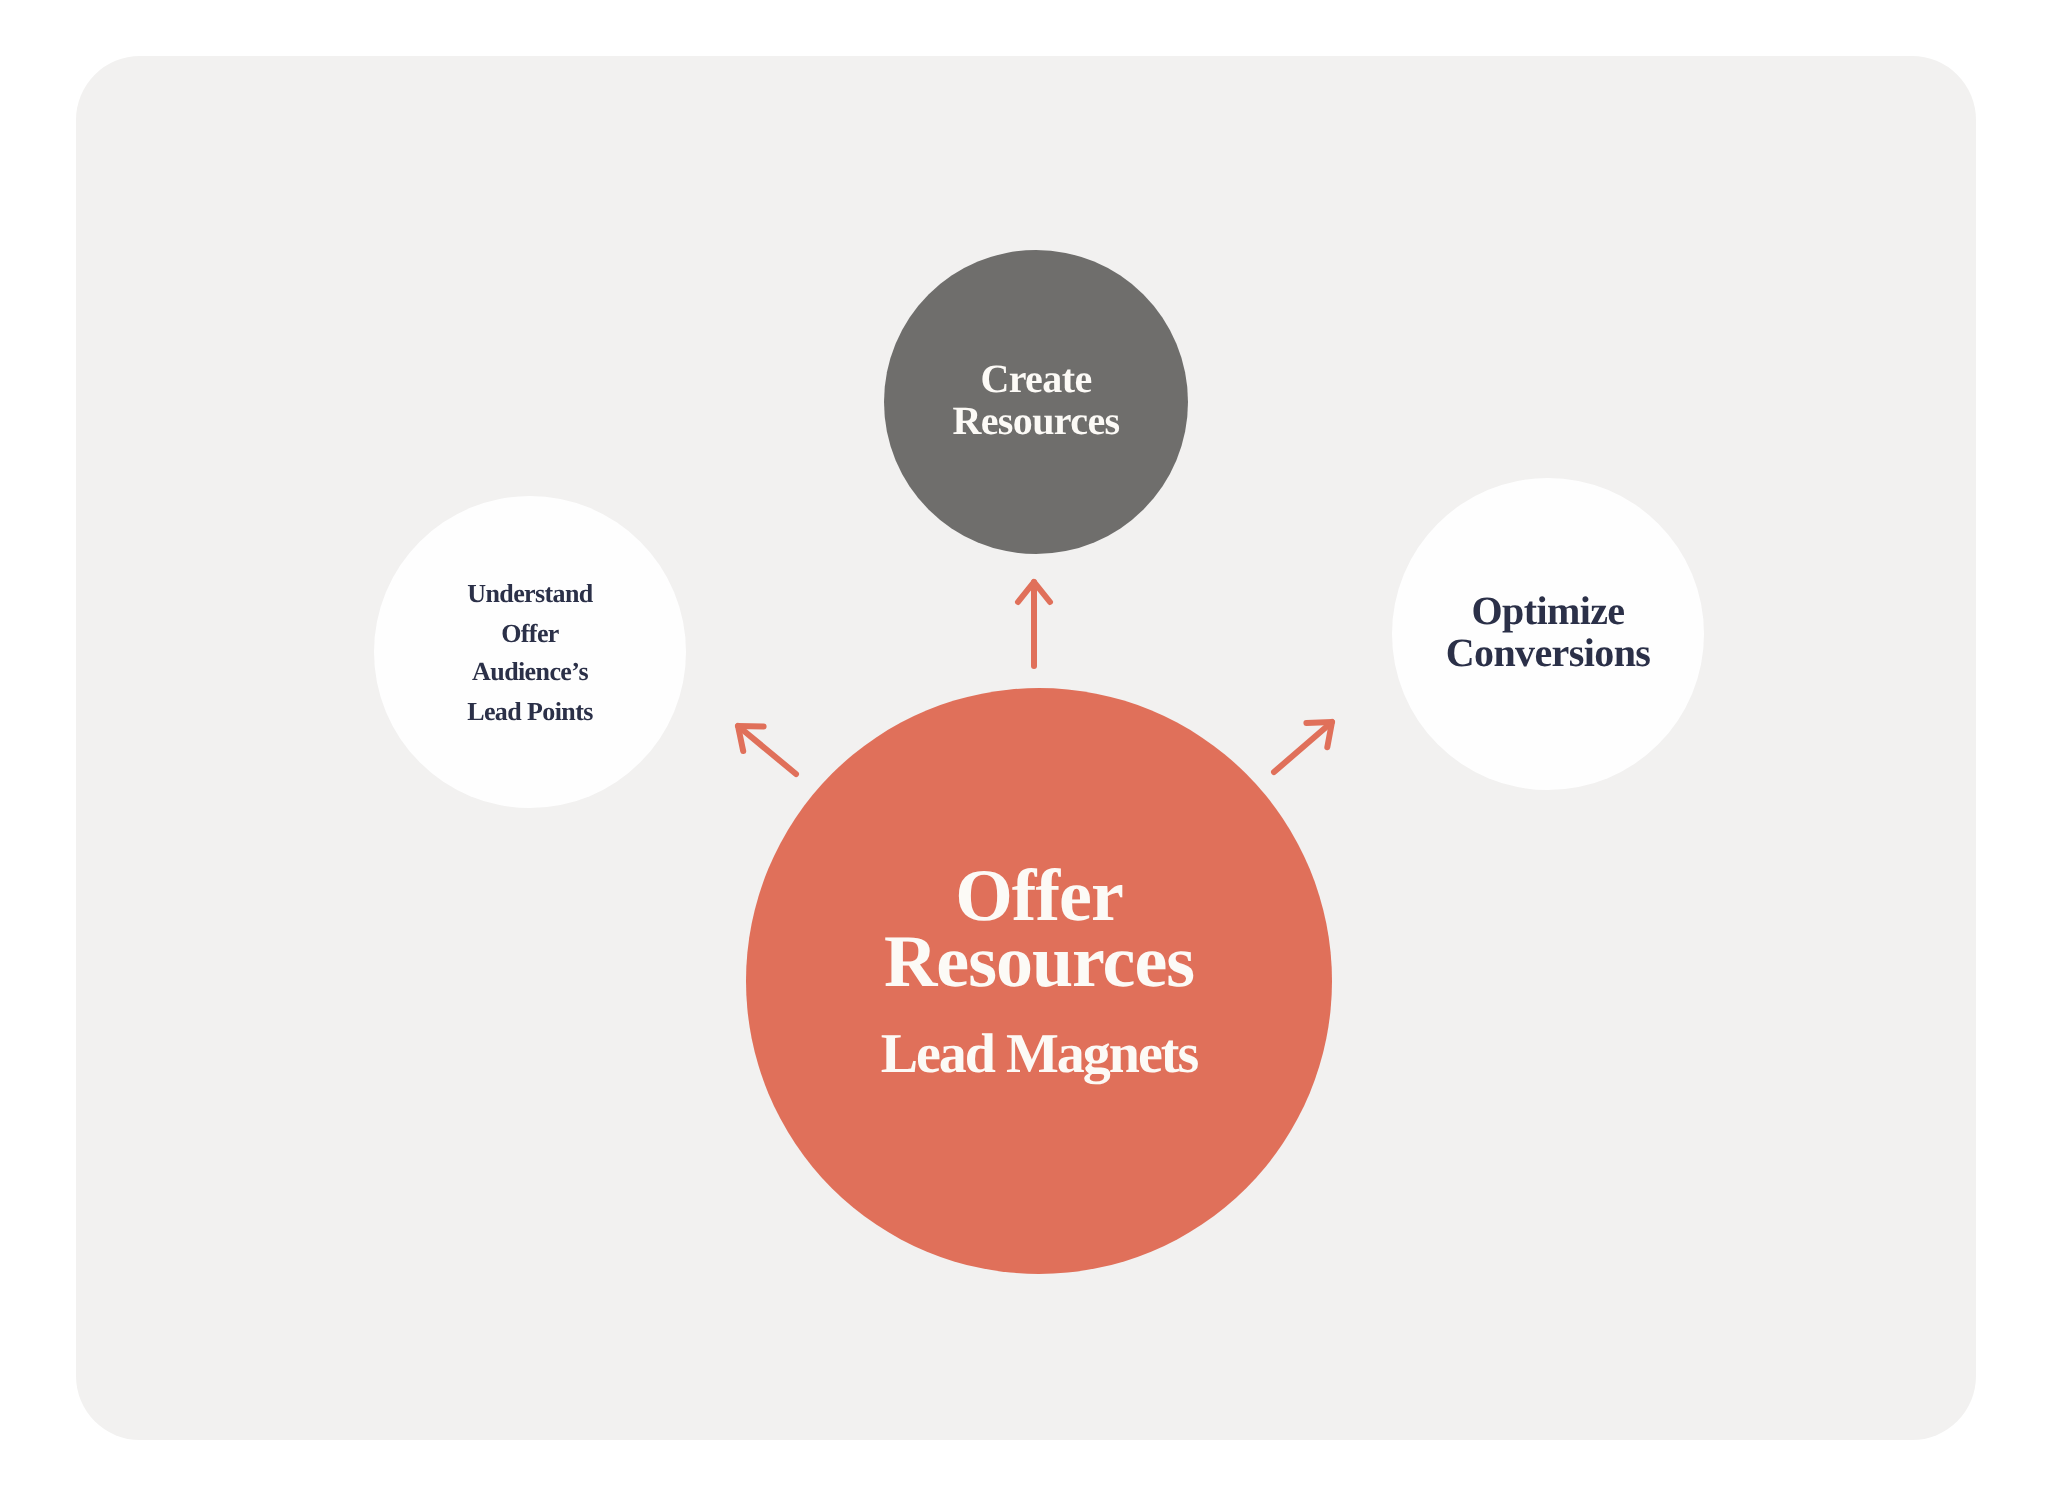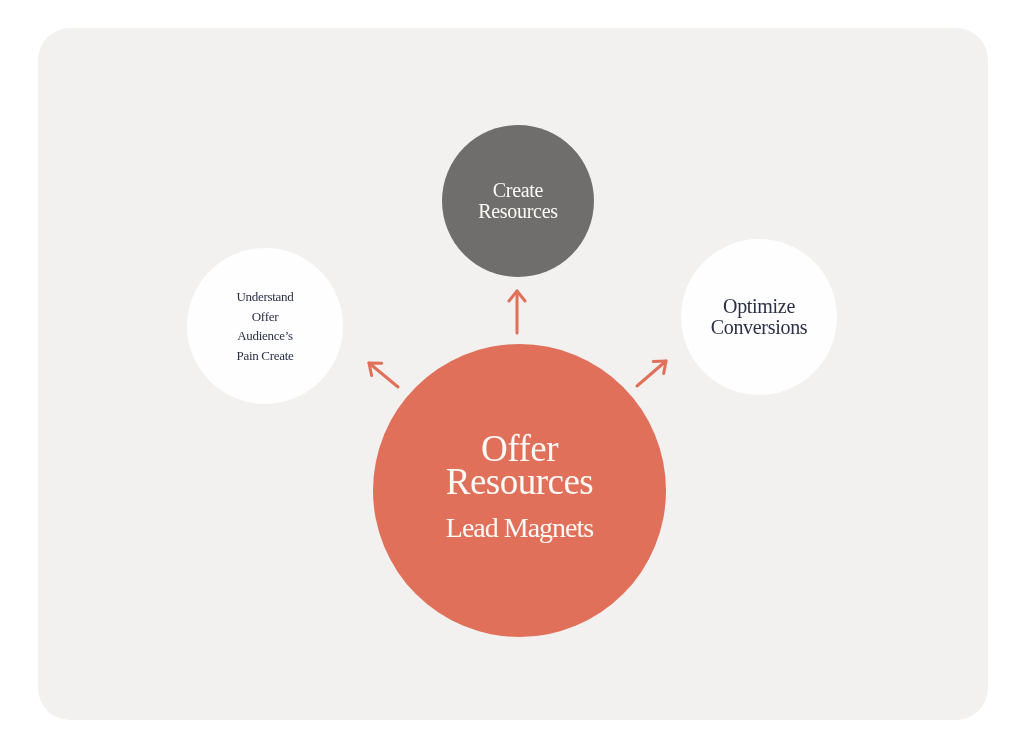--- a/index.html
+++ b/index.html
@@ -24,21 +24,21 @@
     border-radius: 32px;
     background: var(--card-bg, #f2f1f0);
   }
   .node {
     position: absolute;
     border-radius: 50%;
     display: flex;
     align-items: center;
     justify-content: center;
     text-align: center;
-    font-weight: normal;
+    font-weight: bold;
   }
   .node .label { width: 100%; }
   .node .line { display: block; }
 
   .center-node {
     left: 373px;
     top: 344px;
     width: 293px;
     height: 293px;
     background: var(--accent, #e0705a);
@@ -66,21 +66,21 @@
   }
   .left-node {
     left: 187px;
     top: 248px;
     width: 156px;
     height: 156px;
     background: var(--white-node, #fefefe);
     color: var(--navy-text, #2b3048);
   }
   .right-node {
-    left: 681px;
+    left: 696px;
     top: 239px;
     width: 156px;
     height: 156px;
     background: var(--white-node, #fefefe);
     color: var(--navy-text, #2b3048);
   }
   .satellite .line {
     font-size: 20px;
     line-height: 21px;
     letter-spacing: -0.3px;
@@ -119,21 +119,21 @@
       <span class="line">Create</span>
       <span class="line">Resources</span>
     </div>
   </div>
 
   <div class="node left-node satellite">
     <div class="label">
       <span class="line">Understand</span>
       <span class="line">Offer</span>
       <span class="line">Audience’s</span>
-      <span class="line">Pain Create</span>
+      <span class="line">Lead Points</span>
     </div>
   </div>
 
   <div class="node right-node satellite">
     <div class="label">
       <span class="line">Optimize</span>
       <span class="line">Conversions</span>
     </div>
   </div>
 

